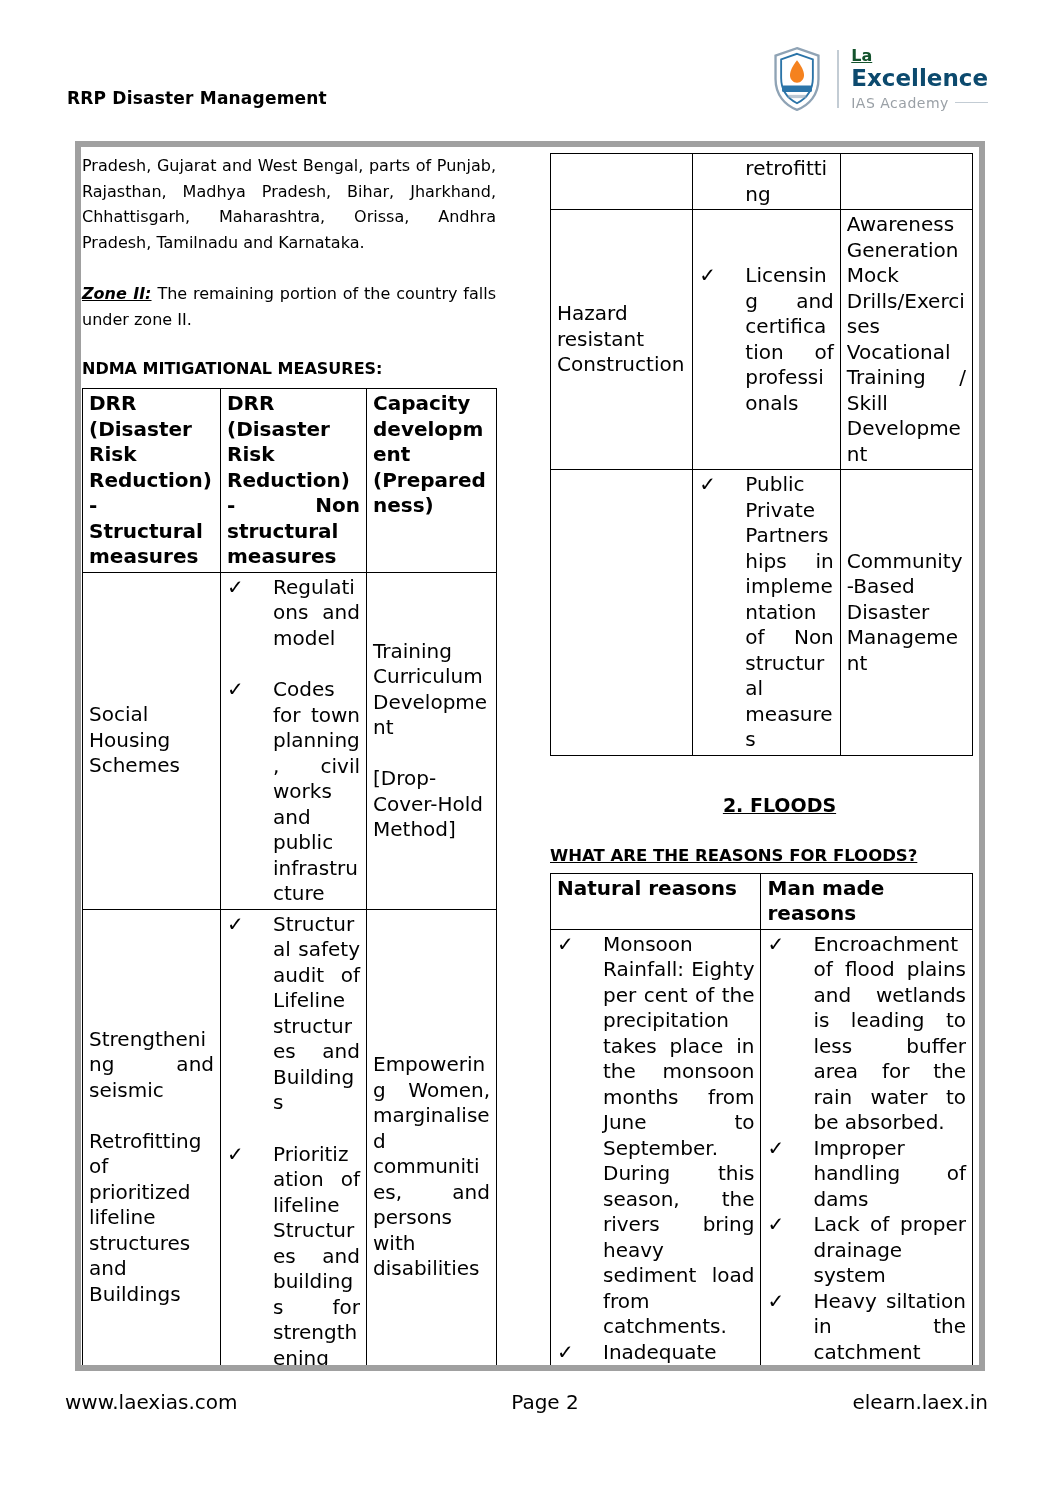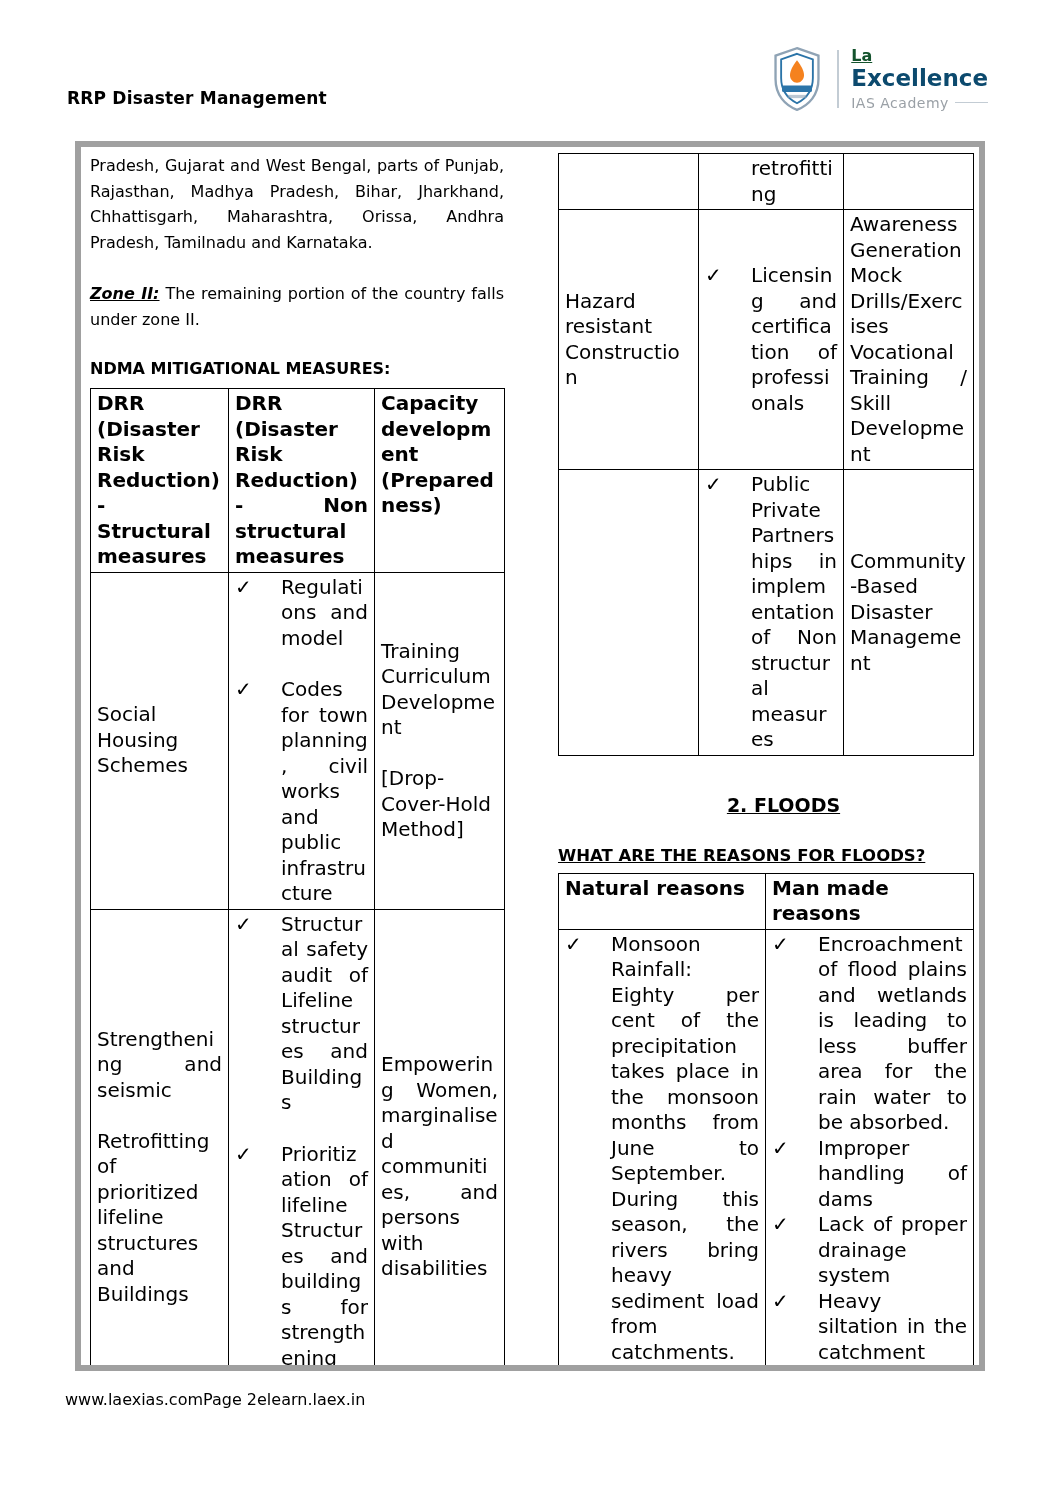--- a/index.html
+++ b/index.html
@@ -14,21 +14,21 @@
   .logo-divider { width:2px; height:58px; background:#c3ccd4; }
   .logo-text { display:flex; flex-direction:column; line-height:1.05; min-width:118px; }
   .brand-la { font-size:16px; color:#14532d; font-weight:600;text-decoration:underline; }
   .brand-ex { font-size:23px; color:#0c4a6e; font-weight:700; margin-top:2px; }
   .brand-tag-row { display:flex; align-items:center; gap:6px; margin-top:5px; }
   .brand-tag { font-size:14px; color:#9aa0a6; letter-spacing:.5px; white-space:nowrap; }
   .tag-line { height:1px; background:#c3ccd4; flex:1; min-width:12px; }
 
   
   .frame { position:absolute; left:75px; top:141px; width:910px; height:1230px;
-           border:6px solid #a0a0a0; background:#fff; padding:6px 6px 12px 9px;
+           border:6px solid #a0a0a0; background:#fff; padding:6px 6px 12px 1px;
            display:flex; gap:54px; overflow:hidden; }
   .col-left { flex:0 0 414px; width:414px; }
   .col-right { flex:1; min-width:0; }
 
   .body-text { font-size:16px; line-height:25.5px; text-align:justify; overflow-wrap:break-word; }
   .zone-para { margin-top:26px; }
   .zone-label { font-weight:700; text-decoration:underline;font-style:italic; }
   .ndma-heading { margin:27px 0 10px 0; font-size:16px; font-weight:700; }
 
   
@@ -54,21 +54,21 @@
   .cont-r2 td { height:281px; }
 
   .floods-heading { margin:38px 0 0 0; text-align:center; font-size:19px; font-weight:700; }
   .floods-heading .u { text-decoration:underline;margin-left:36px; }
   .reasons-heading { margin:30px 0 8px 0; font-size:16.5px; font-weight:700; text-decoration:underline; }
   .floods-hrow td { height:27px; font-weight:700; text-align:left; }
   .floods-body td { height:472px; }
 
   
   .footer { position:absolute; left:65px; right:70px; top:1390px; display:flex;
-            align-items:baseline; font-size:16px; }
+            justify-content:space-between; align-items:baseline; font-size:20px; }
 </style>
 </head>
 <body>
 
 <div class="page">
 
   <div class="doc-title">RRP Disaster Management</div>
 
   <div class="logo">
     <svg class="logo-shield" viewBox="0 0 60 72" aria-hidden="true">

